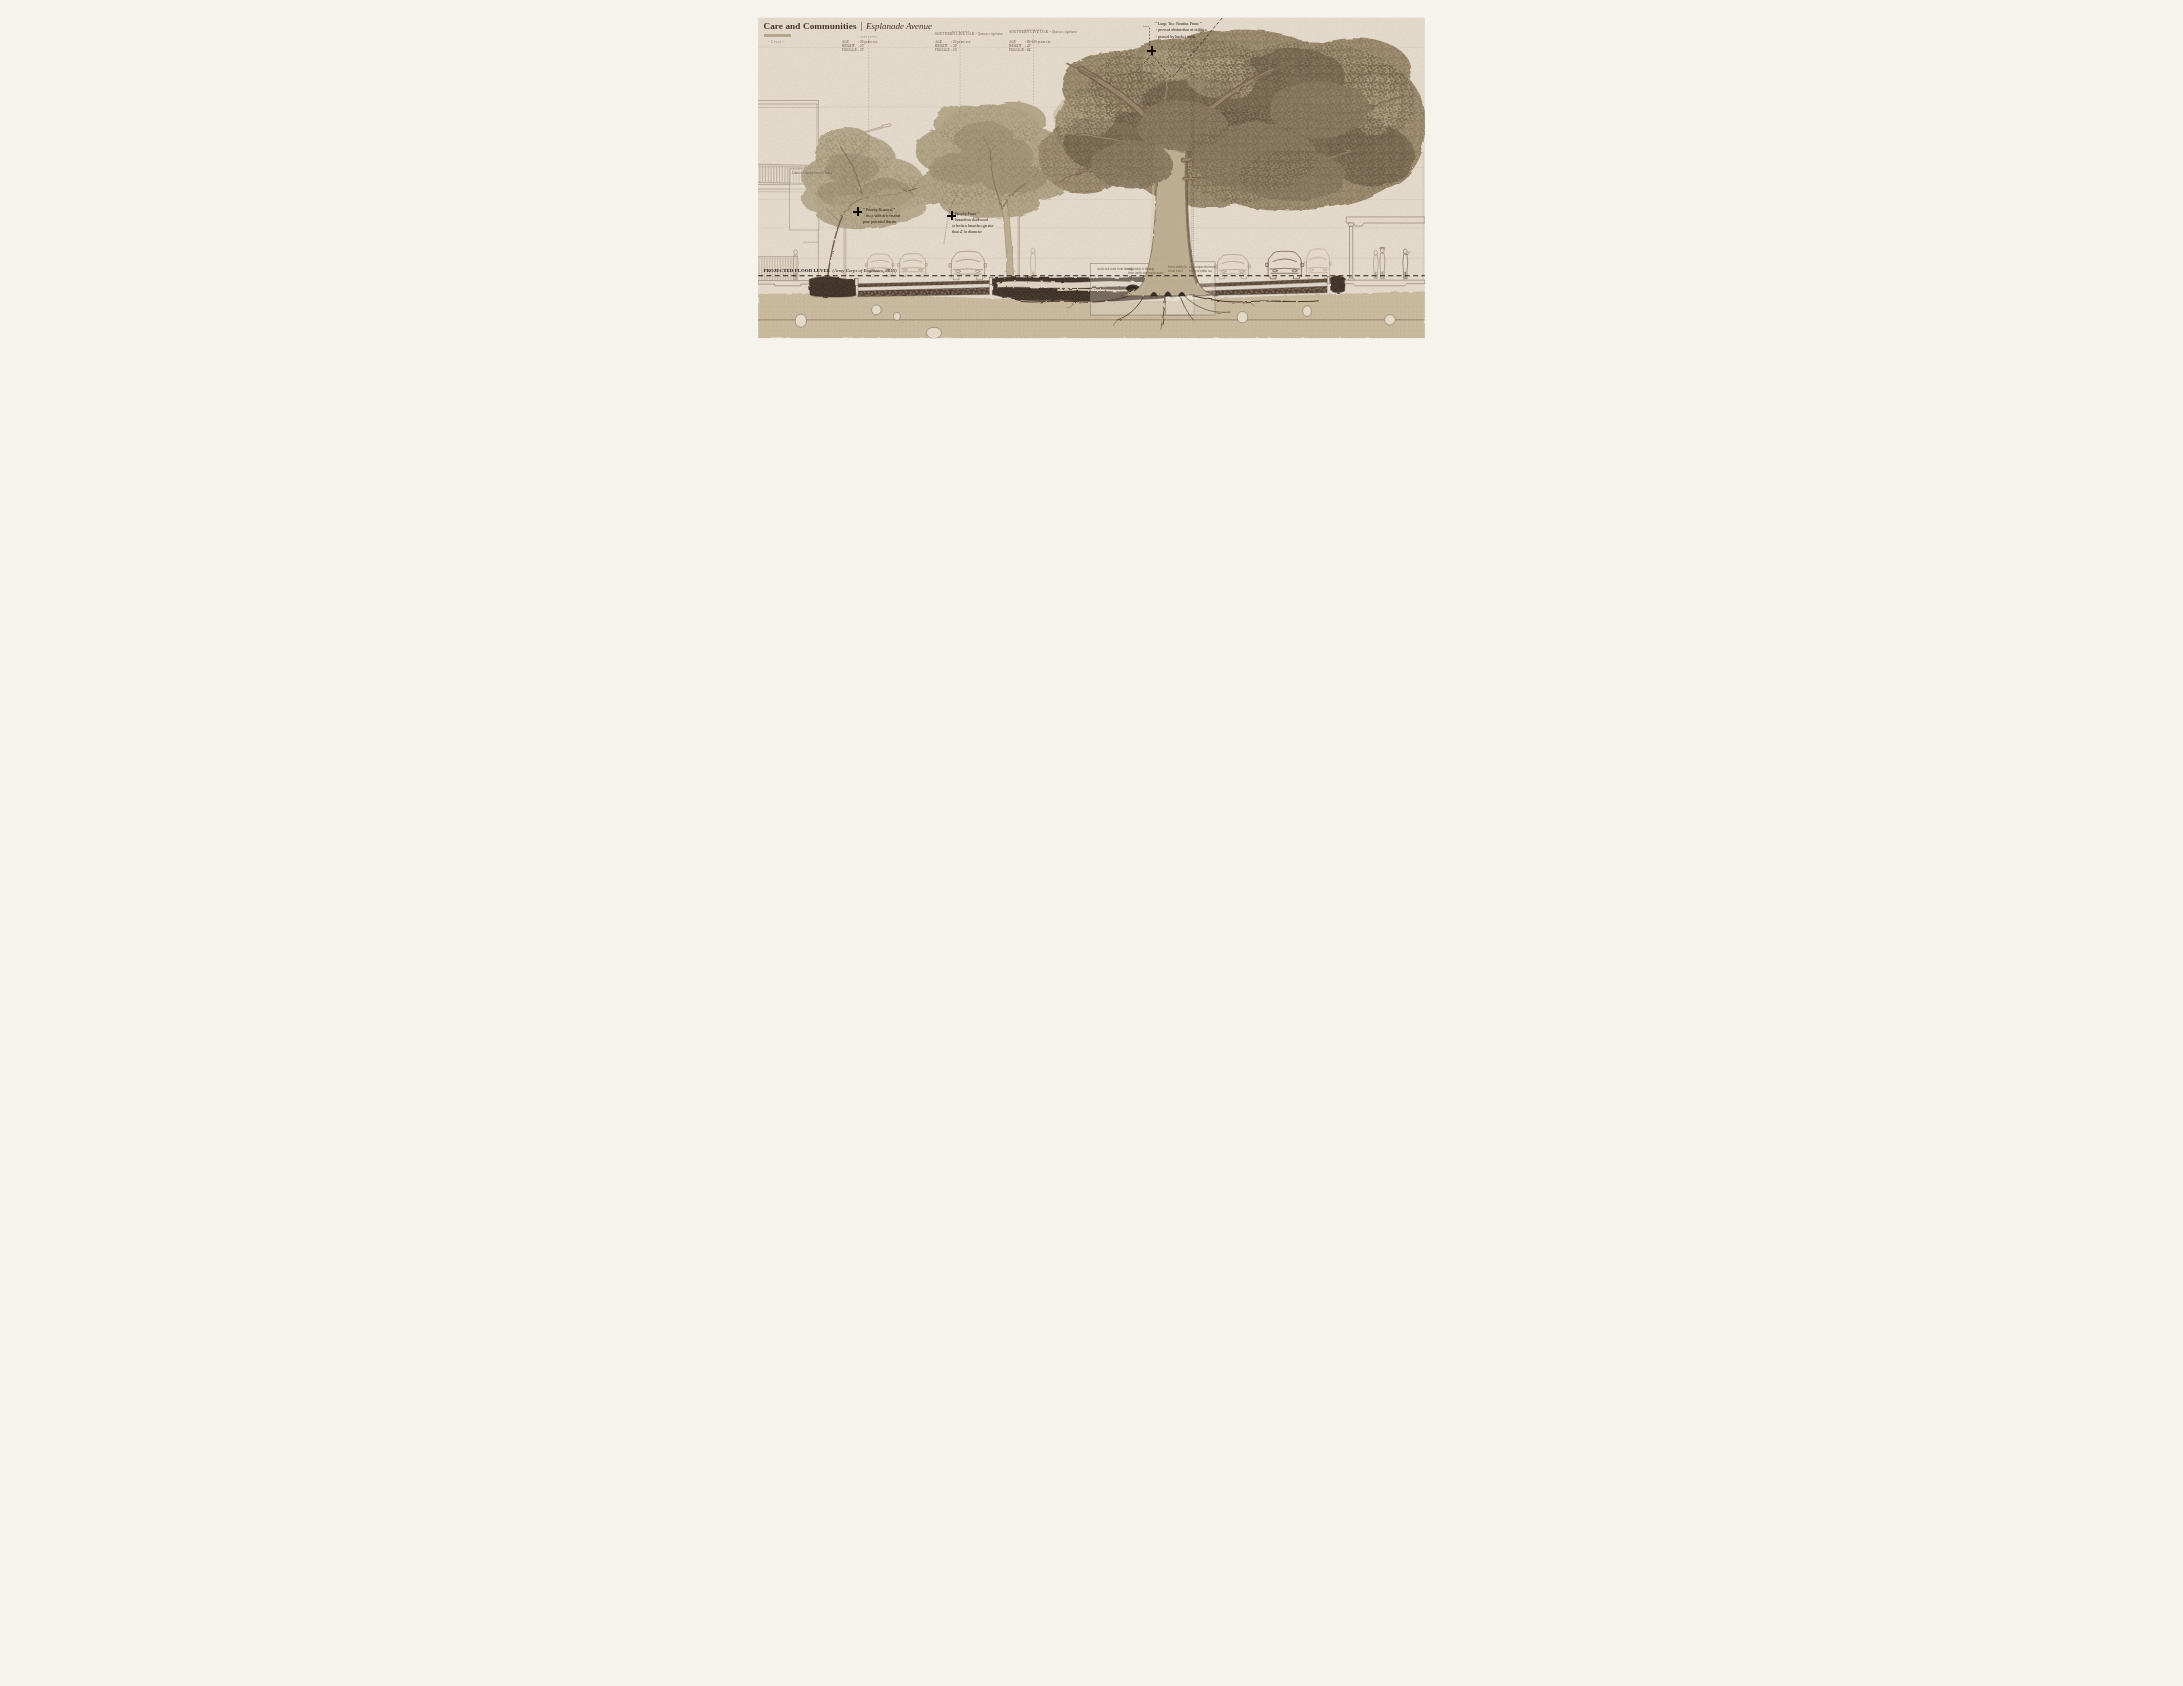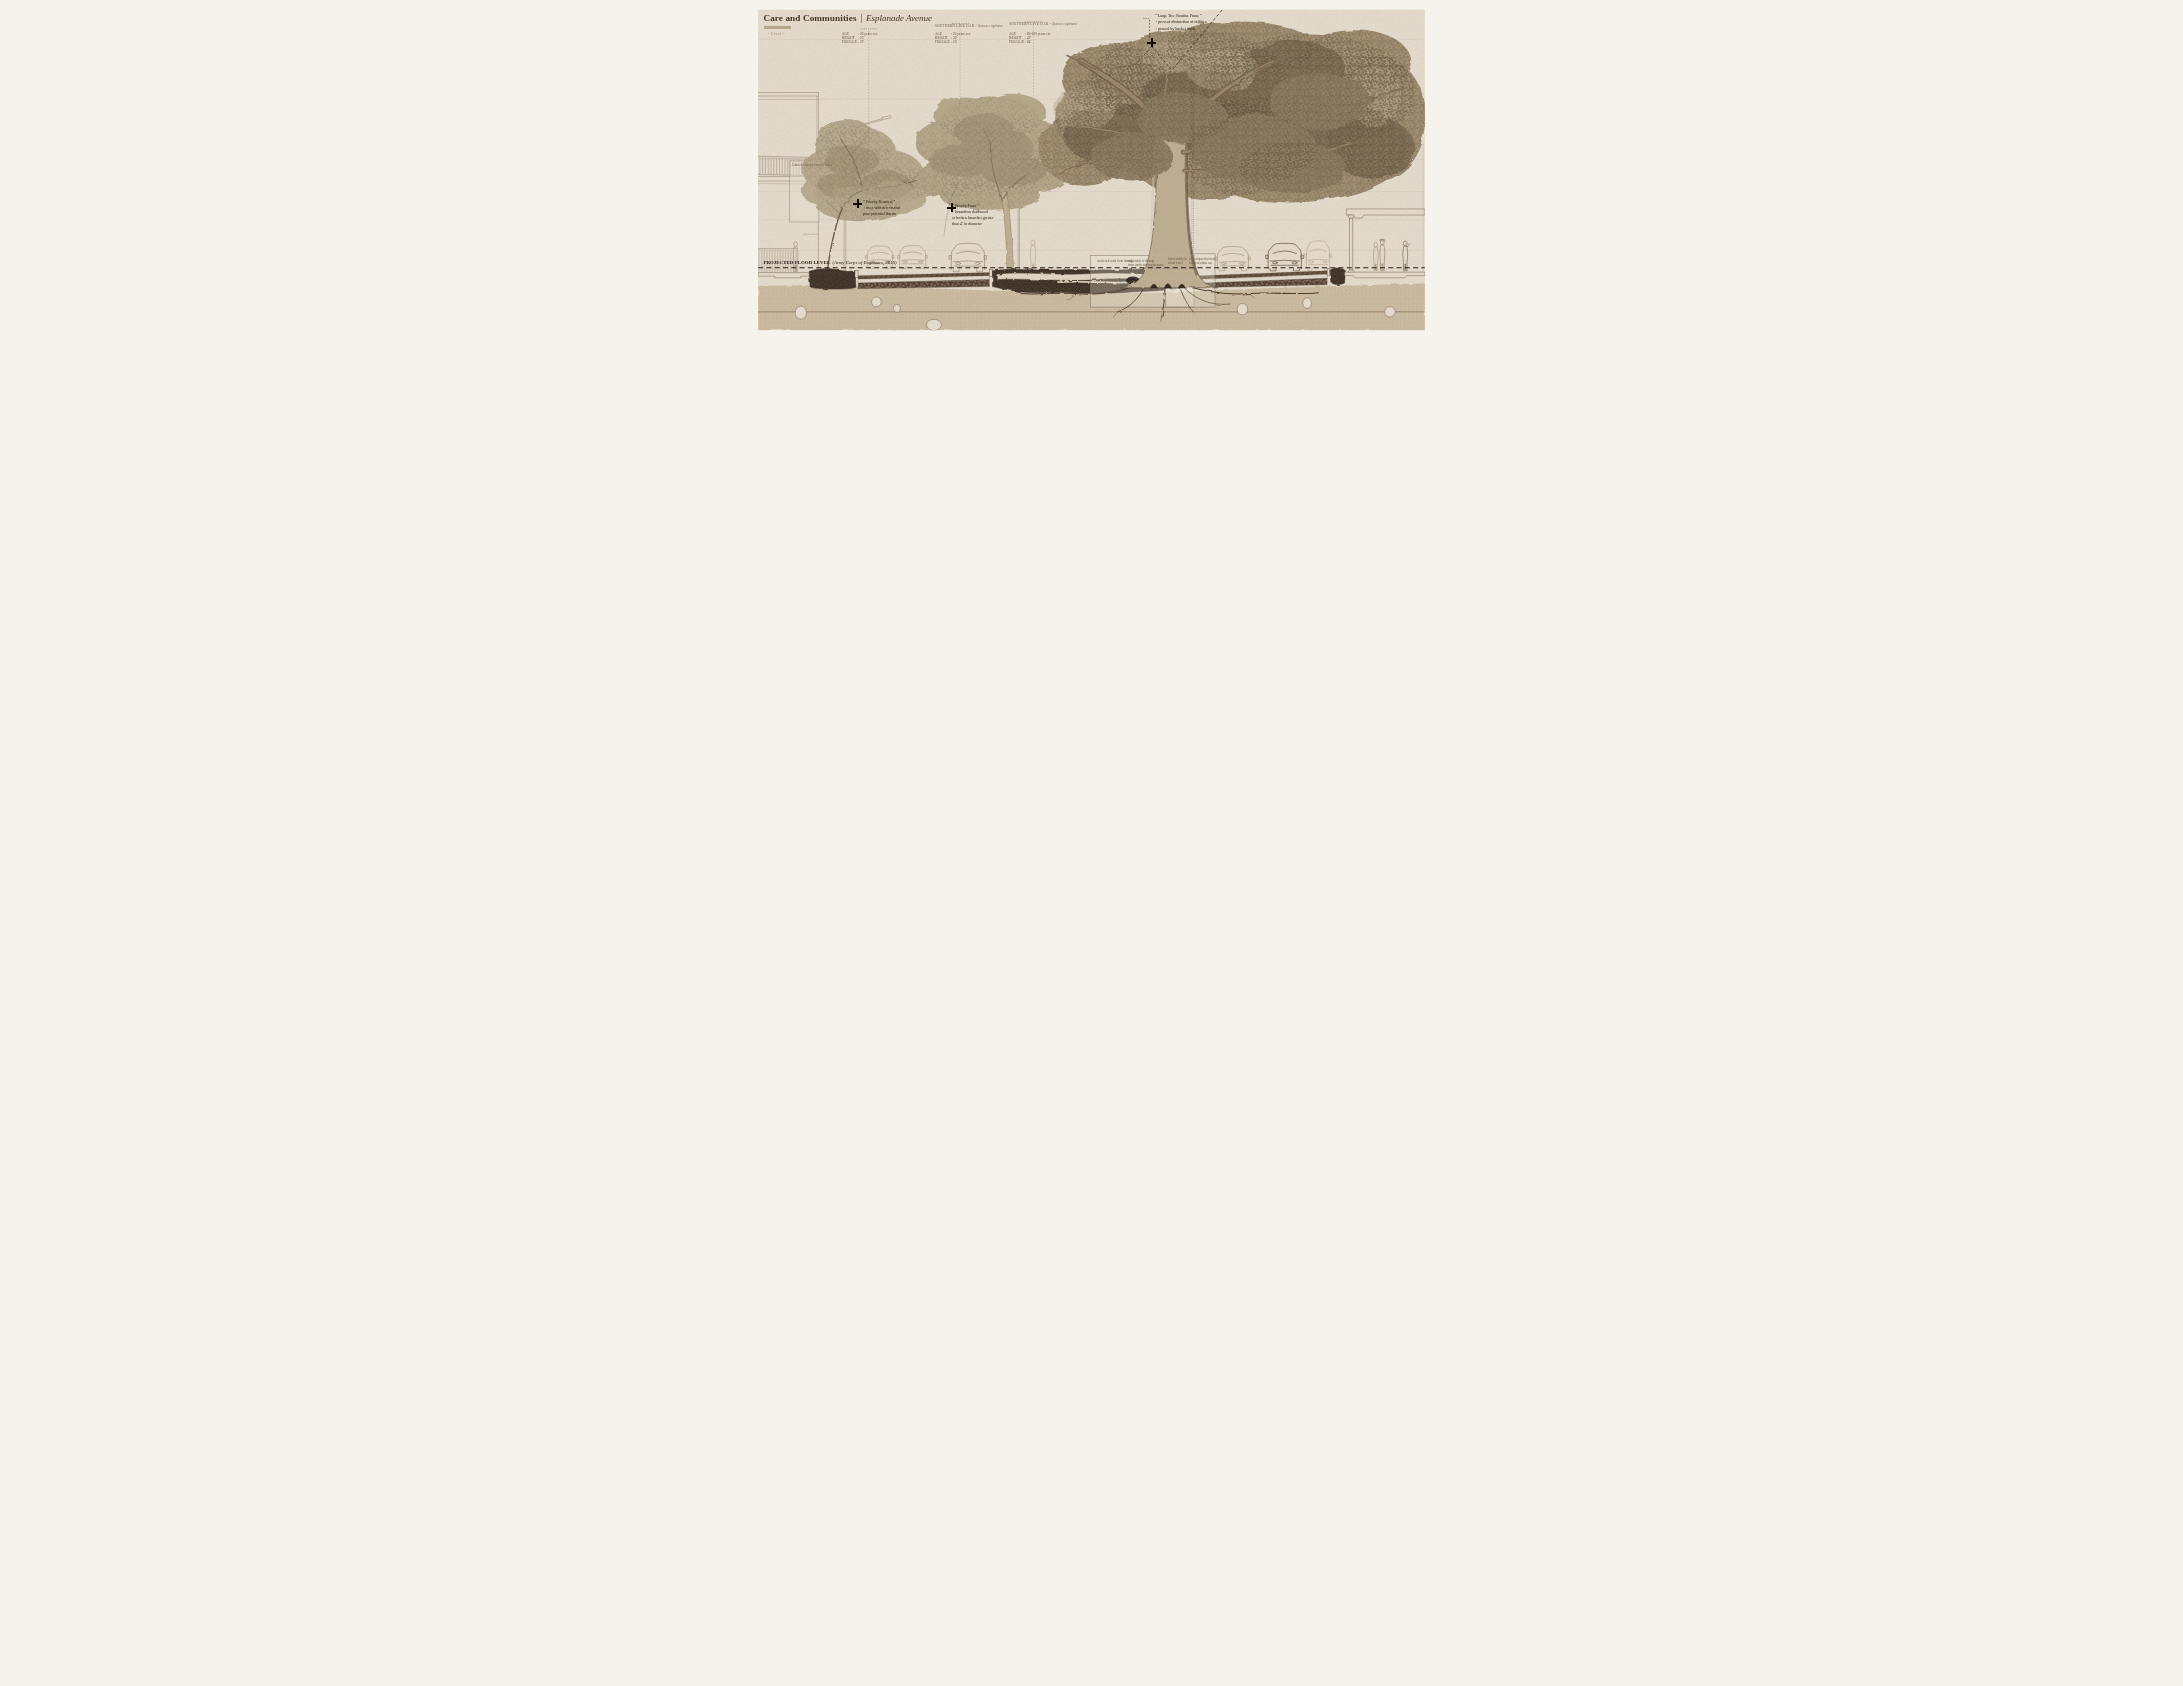--- a/index.html
+++ b/index.html
@@ -1,16 +1,16 @@
 <!DOCTYPE html>
 <html style="font-size:7px"><head>
 <meta charset="utf-8">
 <style>
   html,body{margin:0;padding:0;background:#f6f3ec;}
-  .stage{position:relative;width:679px;height:334px;margin:4px auto;overflow:hidden;
+  .stage{position:relative;width:679px;height:334px;margin:12px auto;overflow:hidden;
          font-family:"Liberation Serif", serif; background:#f6f3ec;}
   .stage svg.art{position:absolute;left:0;top:0;width:679px;height:334px;display:block;}
   .abs{position:absolute;}
   
   .title-wrap{left:11.4px;top:7.9px;color:#44352a;white-space:nowrap;}
   .title-main{font-size:9.2px;font-weight:700;letter-spacing:0.1px;}
   .title-div{display:inline-block;margin:0 3.5px 0 3.9px;font-weight:400;font-size:9.6px;transform:translateY(0.4px);}
   .title-street{font-size:9px;font-style:italic;font-weight:500;}
   .scale-bar{left:11.8px;top:22px;width:27px;height:3.1px;background:#b4a68b;}
   .scale-label{left:15.7px;top:27px;font-size:4.1px;color:#8f8170;letter-spacing:0.3px;}

